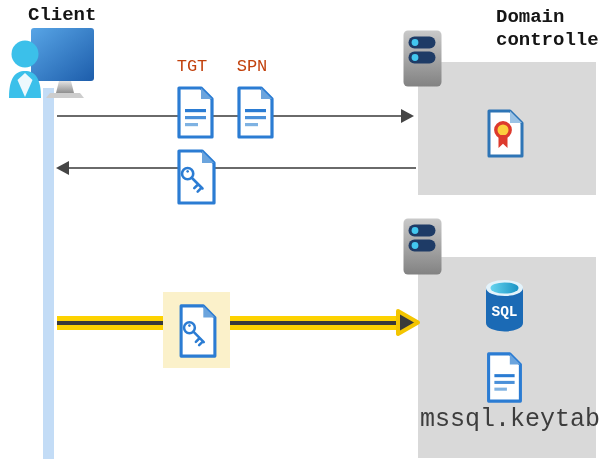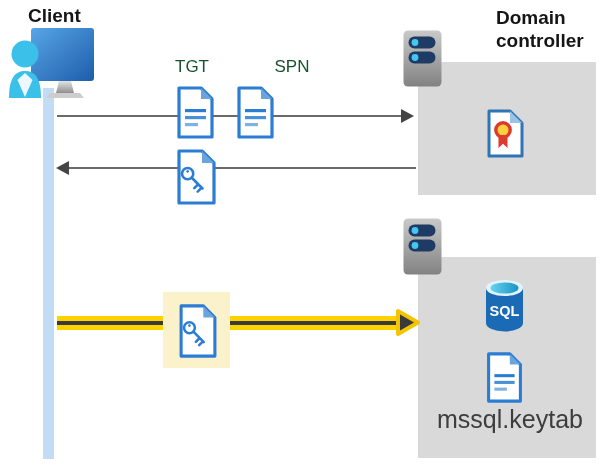--- a/index.html
+++ b/index.html
@@ -1,22 +1,22 @@
 <!DOCTYPE html>
 <html><head>
 <meta charset="utf-8">
 <style>
   html,body{margin:0;padding:0;background:#fff;}
   #canvas{
     position:relative;width:600px;height:468px;background:#ffffff;overflow:hidden;
-    font-family:Liberation Sans, sans-serif;
+    font-family:Liberation Mono, monospace;
   }
   .abs{position:absolute;}
   .title{font-size:19px;font-weight:bold;color:#151515;line-height:23px;}
-  .small-label{font-size:17px;color:#14532d;text-align:center;}
+  .small-label{font-size:17px;color:#c2410c;text-align:center;}
   .gray-box{background:#d9d9d9;}
   
   #vline{left:43px;top:88px;width:11px;height:371px;background:#c3dcf6;}
   
   #arrow1-line{left:57px;top:115px;width:345px;height:2px;background:#6a6a6a;}
   #arrow1-head{left:401px;top:109px;width:0;height:0;
     border-top:7px solid transparent;border-bottom:7px solid transparent;border-left:13px solid #454545;}
   
   #arrow2-line{left:68px;top:167px;width:348px;height:2px;background:#6a6a6a;}
   #arrow2-head{left:56px;top:161px;width:0;height:0;
@@ -27,21 +27,21 @@
   #yellow-head{left:395px;top:307px;}
   #highlight-box{left:163px;top:292px;width:67px;height:76px;background:#fbf1ca;}
   
   #dc-box{left:418px;top:62px;width:178px;height:133px;}
   #linux-box{left:418px;top:257px;width:178px;height:201px;}
   
   #client-label{left:28px;top:4px;}
   #dc-label{left:452px;top:6px;width:122px;margin-left:44px;}
   #linux-label{left:452px;top:227px;width:144px;}
   #tgt-label{left:172px;top:57px;width:40px;}
-  #spn-label{left:232px;top:57px;width:40px;margin-left:40px;}
+  #spn-label{left:232px;top:57px;width:40px;}
   #keytab-label{left:418px;top:405px;width:184px;font-size:25px;color:#3d3d3d;text-align:center;}
   
   #client-icon{left:8px;top:26px;}
   #tgt-doc{left:176px;top:85px;}
   #spn-doc{left:236px;top:85px;}
   #ticket-doc{left:176px;top:148px;}
   #dc-server{left:402px;top:29px;}
   #cert-icon{left:486px;top:108px;}
   #linux-server{left:402px;top:217px;}
   #sql-icon{left:484px;top:278px;}

